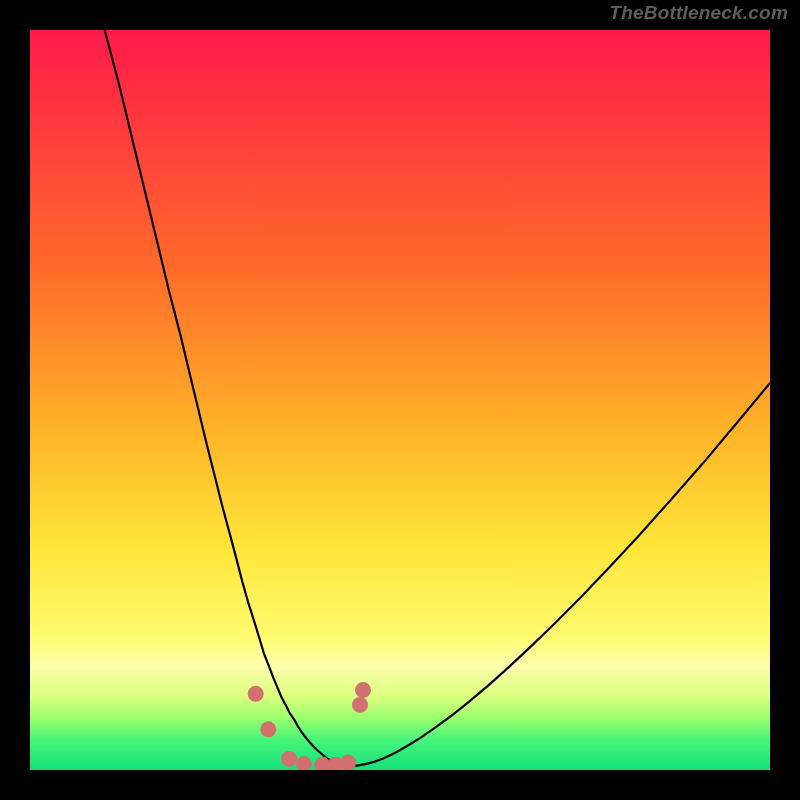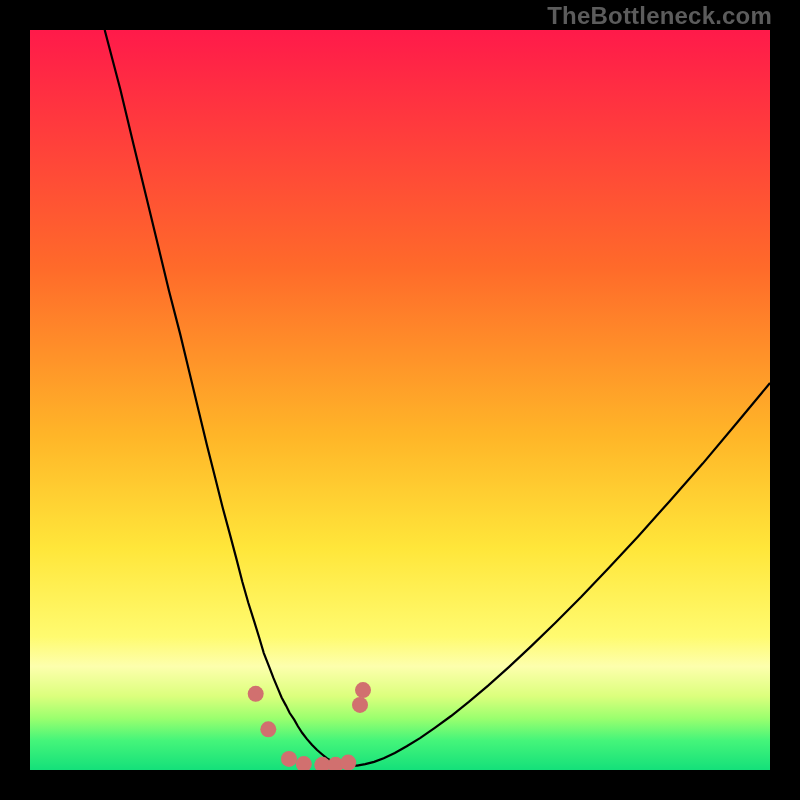--- a/index.html
+++ b/index.html
@@ -15,25 +15,26 @@
     position: absolute;
     top: 0;
     left: 0;
     width: 800px;
     height: 800px;
     background: #000;
   }
   .watermark {
     position: absolute;
     top: 2px;
-    right: 28px;
+    right: 12px;
     color: #5c5c5c;
-    font-size: 24px;
+    font-size: 19px;
     font-weight: 600;
     letter-spacing: 0.2px;
+    font-style: italic;
   }
   .plot {
     position: absolute;
     left: 30px;
     top: 30px;
     width: 740px;
     height: 740px;
   }
   .plot svg {
     display: block;

